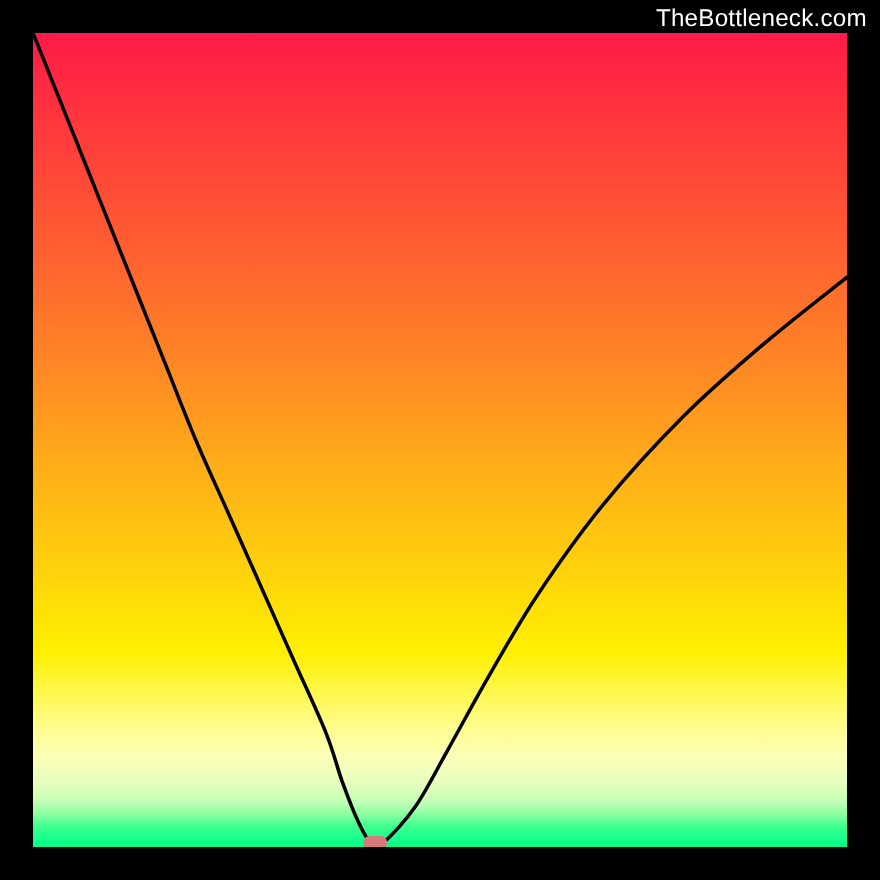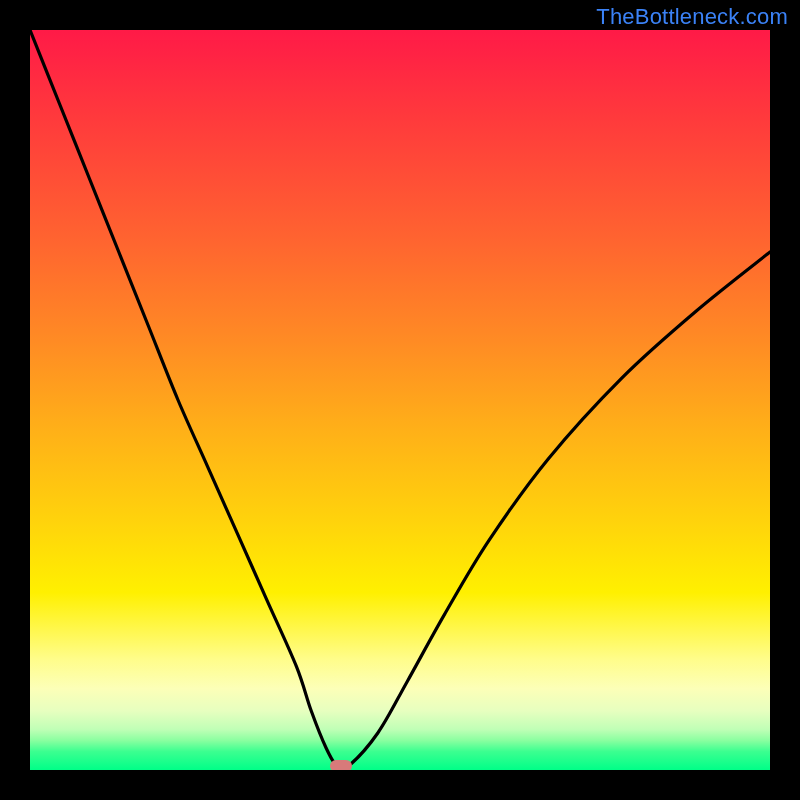--- a/index.html
+++ b/index.html
@@ -52,21 +52,21 @@
     position: absolute;
     width: 22px;
     height: 12px;
     border-radius: 6px;
     background: #d87a7a;
   }
   .watermark {
     position: absolute;
     top: 4px;
     right: 12px;
-    color: #3b82f6;
+    color: #ffffff;
     font-size: 22px;
     font-weight: 500;
     letter-spacing: 0.2px;
     user-select: none;
   }
   svg.curve {
     position: absolute;
     inset: 0;
   }
 </style>

